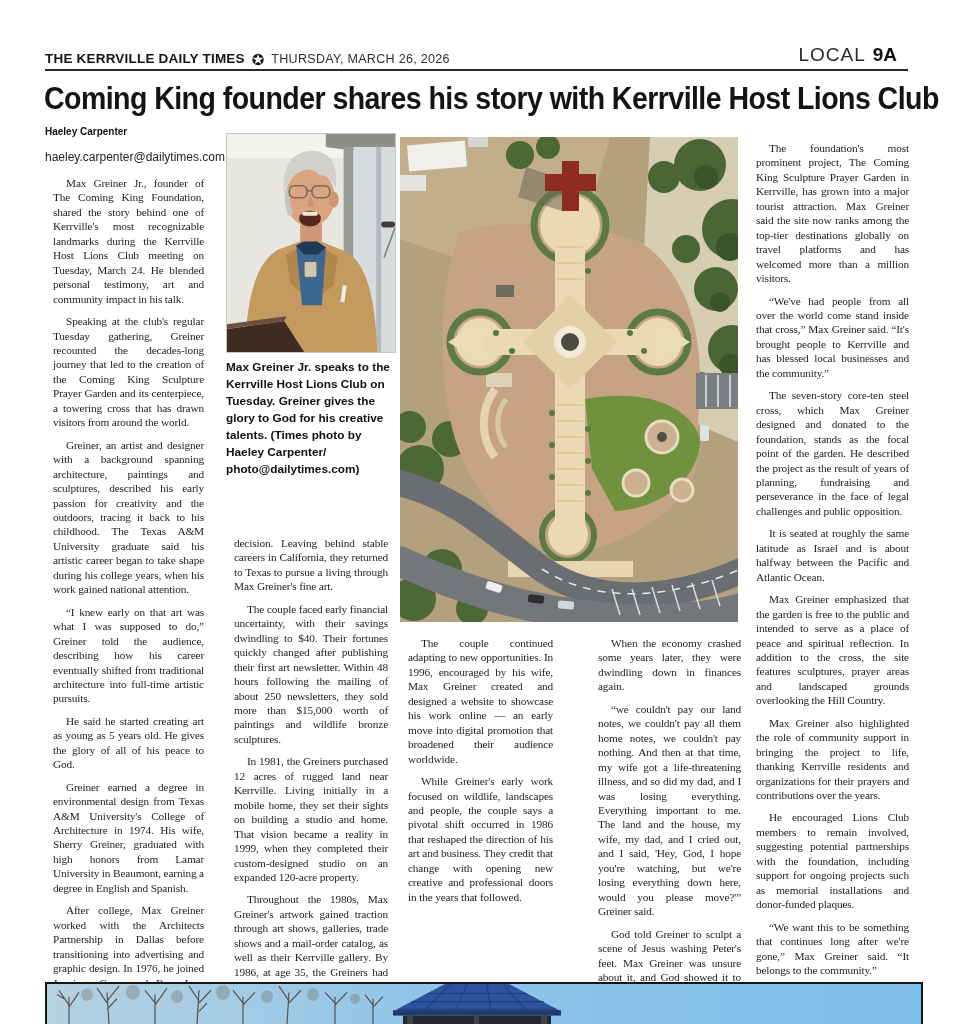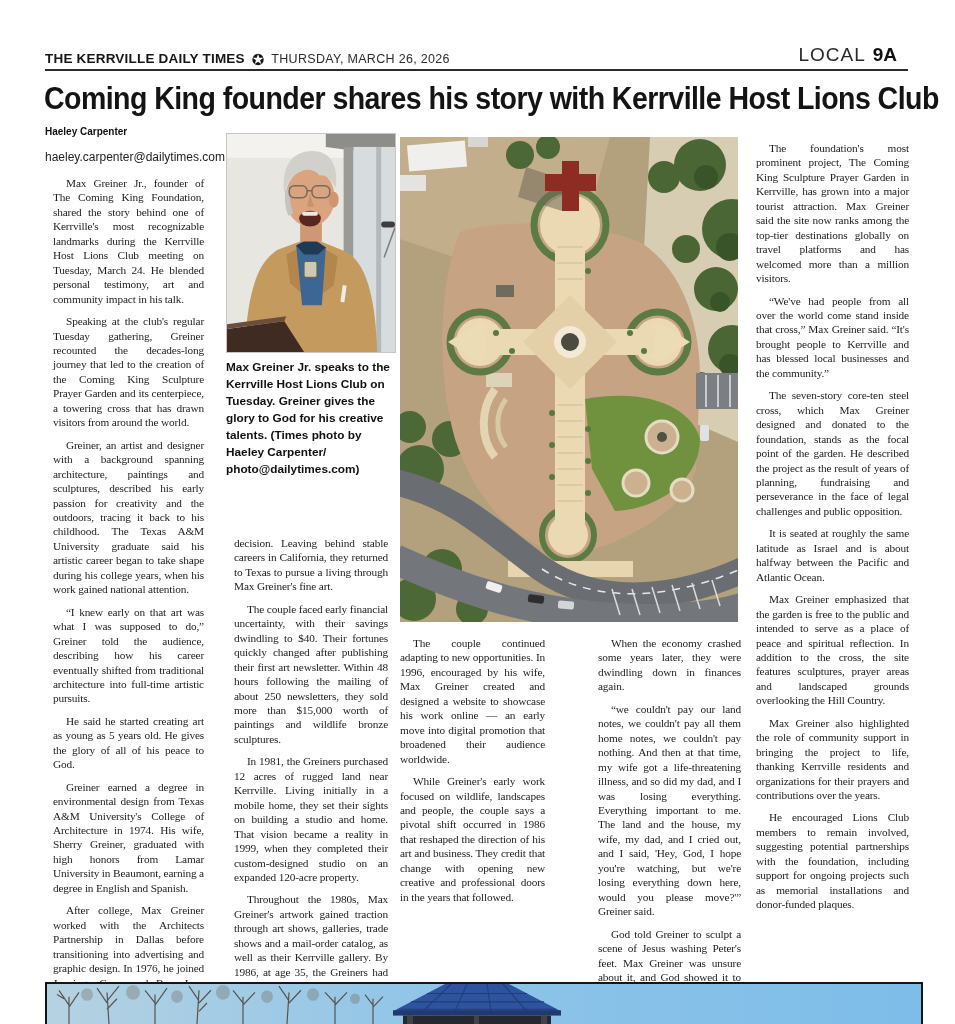--- a/index.html
+++ b/index.html
@@ -25,21 +25,21 @@
   .byline{position:absolute;left:45px;top:126px;font-family:"Liberation Sans",sans-serif;}
   .byline-author{font-weight:bold;font-size:10px;color:#101010;}
   .byline-email{font-size:12px;color:#232323;margin-top:13px;}
   
   .col{position:absolute;font-size:11.3px;line-height:14.45px;text-align:justify;
        letter-spacing:-.15px;overflow:hidden;}
   .col p{margin:8px;text-indent:13px;}
   .col.continues p:first-child{text-indent:0;}
   #col1{left:45px;top:168px;width:167px;height:814px;}
   #col2{left:226px;top:528px;width:170px;height:454px;}
-  #col3{left:392px;top:628px;width:161px;height:354px;}
+  #col3{left:400px;top:628px;width:161px;height:354px;}
   #col4{left:590px;top:628px;width:159px;height:354px;}
   #col5{left:748px;top:133px;width:169px;height:886px;}
   
   .photo{position:absolute;box-sizing:border-box;}
   #portrait{left:226px;top:133px;width:170px;height:220px;border:1px solid #c6c6c2;}
   #aerial{left:400px;top:137px;width:338px;height:485px;}
   #strip{left:45px;top:982px;width:878px;height:42px;border:2px solid #151515;
          border-bottom:none;overflow:hidden;}
   .photo svg{display:block;width:100%;height:100%;}
   
@@ -249,20 +249,21 @@
       <p>God told Greiner to sculpt a scene of Jesus washing Peter's feet. Max Greiner was unsure about it, and God showed it to him again. After not taking it seriously for two years, he finally sculpted the vision, and it gained recognition worldwide.</p>
     </div>
   <div class="col" id="col5">
       <p>The foundation's most prominent project, The Coming King Sculpture Prayer Garden in Kerrville, has grown into a major tourist attraction. Max Greiner said the site now ranks among the top-tier destinations globally on travel platforms and has welcomed more than a million visitors.</p>
       <p>“We've had people from all over the world come stand inside that cross,” Max Greiner said. “It's brought people to Kerrville and has blessed local businesses and the community.”</p>
       <p>The seven-story core-ten steel cross, which Max Greiner designed and donated to the foundation, stands as the focal point of the garden. He described the project as the result of years of planning, fundraising and perseverance in the face of legal challenges and public opposition.</p>
       <p>It is seated at roughly the same latitude as Israel and is about halfway between the Pacific and Atlantic Ocean.</p>
       <p>Max Greiner emphasized that the garden is free to the public and intended to serve as a place of peace and spiritual reflection. In addition to the cross, the site features sculptures, prayer areas and landscaped grounds overlooking the Hill Country.</p>
       <p>Max Greiner also highlighted the role of community support in bringing the project to life, thanking Kerrville residents and organizations for their prayers and contributions over the years.</p>
       <p>He encouraged Lions Club members to remain involved, suggesting potential partnerships with the foundation, including support for ongoing projects such as memorial installations and donor-funded plaques.</p>
+      <p>“We want this to be something that continues long after we're gone,” Max Greiner said. “It belongs to the community.”</p>
     </div>
 
   <div class="photo" id="strip">
     <svg viewBox="0 0 874 38" preserveAspectRatio="none">
       <defs>
         <linearGradient id="sky" x1="0" y1="0" x2="1" y2="0">
           <stop offset="0" stop-color="#b5d2e2"></stop>
           <stop offset="0.45" stop-color="#8fc4e8"></stop>
           <stop offset="1" stop-color="#7dbde9"></stop>
         </linearGradient>

